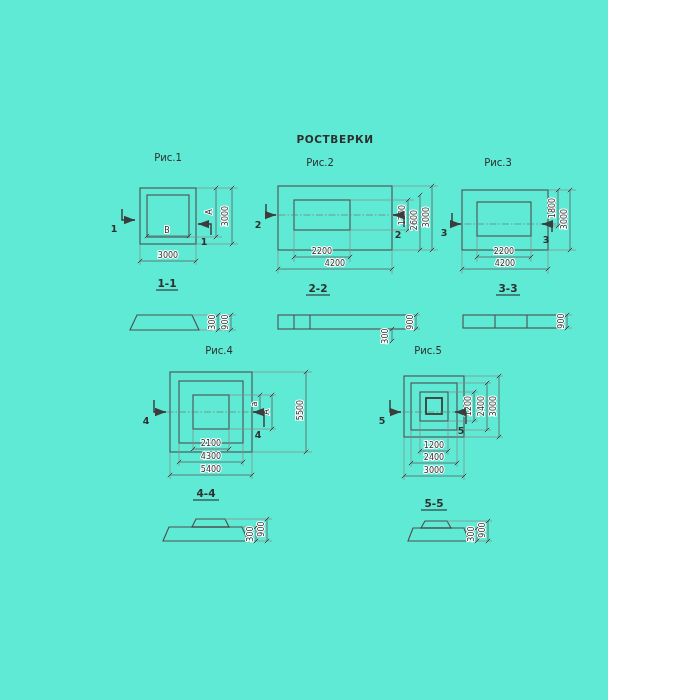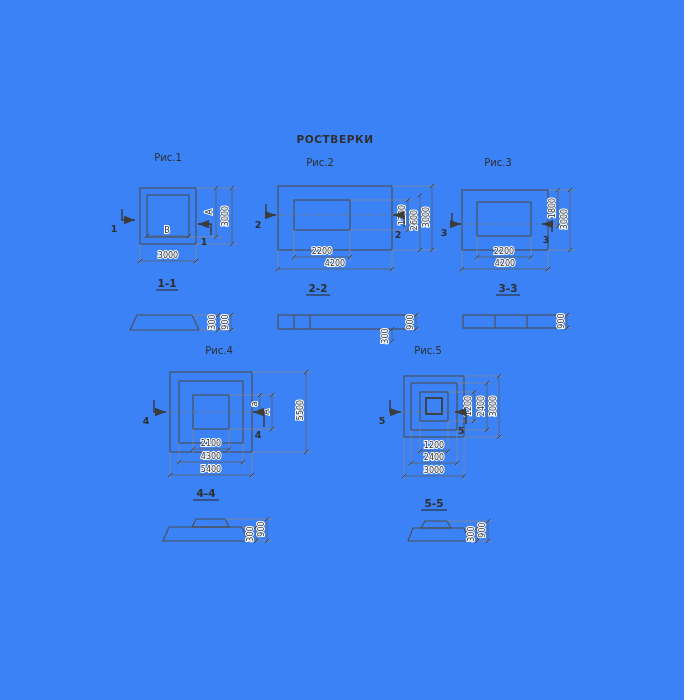--- a/index.html
+++ b/index.html
@@ -1,16 +1,16 @@
 <!DOCTYPE html>
 <html><head>
 <meta charset="utf-8">
 <style>
   html,body{margin:0;padding:0;background:#ffffff;}
-  .canvas{position:relative;width:684px;height:700px;background:#3b82f6;font-family:"DejaVu Sans",sans-serif;overflow:hidden;}
+  .canvas{position:relative;width:608px;height:700px;background:#5eead4;font-family:"DejaVu Sans",sans-serif;overflow:hidden;}
   svg{display:block;}
   .ln{stroke:#4e4e4e;stroke-width:1.1;fill:none;}
   .lnB{stroke:#3c3c3c;stroke-width:1.8;fill:none;}
   .ext{stroke:#8a8a8a;stroke-width:0.7;fill:none;}
   .dim{stroke:#5f5f5f;stroke-width:0.8;fill:none;}
   .tick{stroke:#454545;stroke-width:1;}
   .cut{stroke:#383838;stroke-width:1.4;fill:none;}
   .cutline{stroke:#777;stroke-width:0.7;fill:none;stroke-dasharray:7 2 1.5 2;}
   .ul{stroke:#2e2e2e;stroke-width:1.1;}
   text{fill:#2f2f2f;font-family:"DejaVu Sans",sans-serif;}

